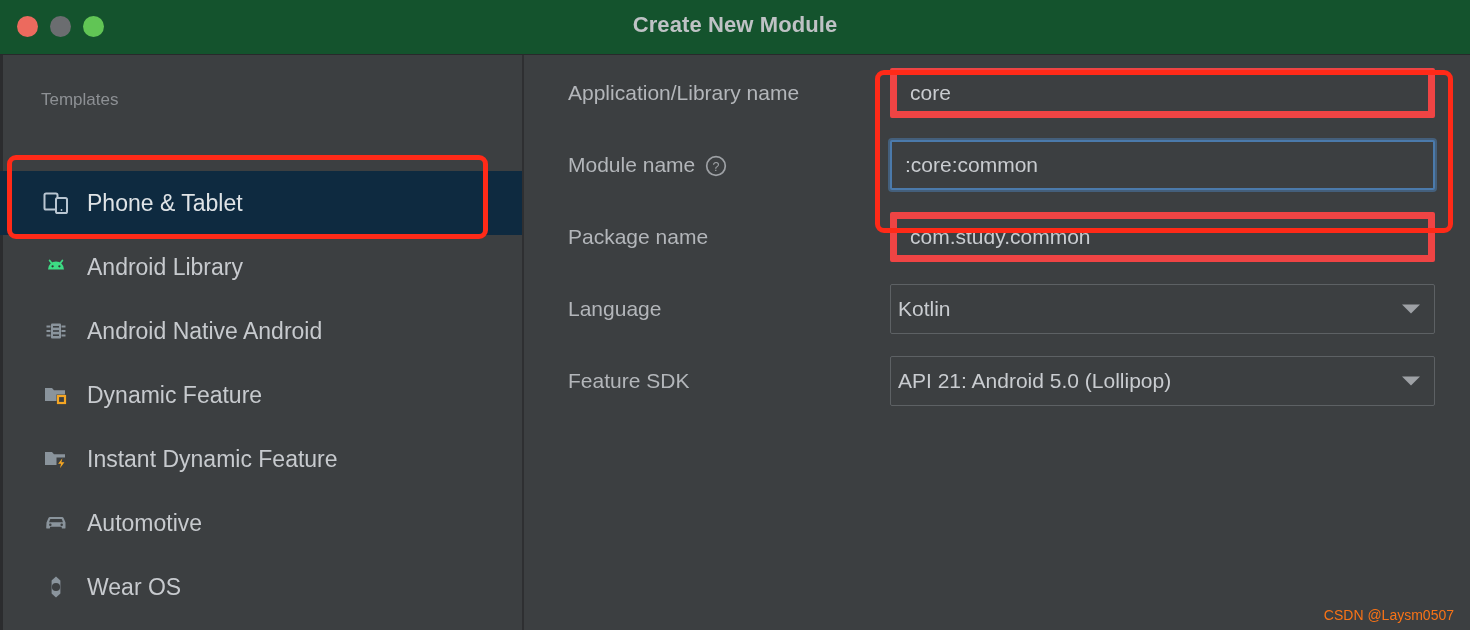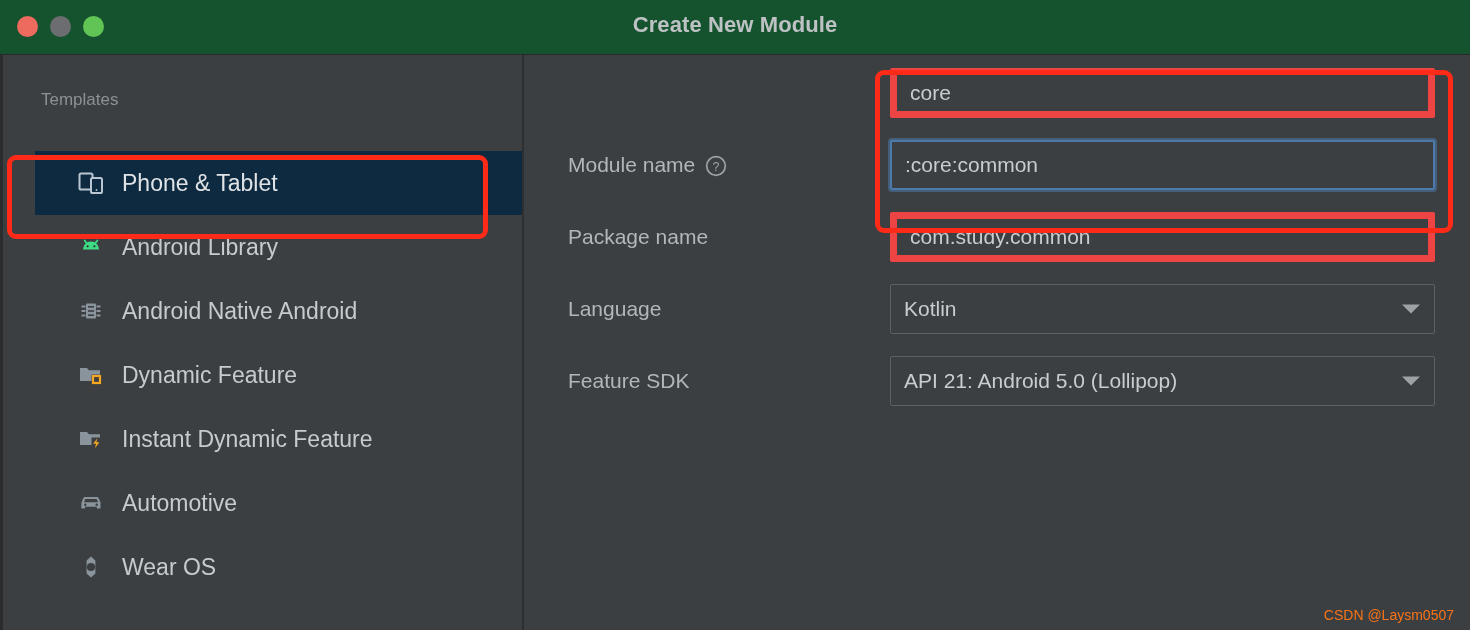--- a/index.html
+++ b/index.html
@@ -87,23 +87,22 @@
   .templates-header {
     position: absolute;
     left: 41px;
     top: 35px;
     font-size: 17px;
     color: #8d9094;
   }
 
   .tpl-list {
     position: absolute;
-    top: 96px; left: 0;
+    top: 116px; left: 0;
     width: 542px;
-    padding-left: 35px;
   }
   .tpl-item {
     position: relative;
     height: 64px;
     display: flex;
     align-items: center;
     padding-left: 42px;
     gap: 17px;
   }
   .tpl-item.selected {
@@ -177,21 +176,21 @@
   }
 
   .combo {
     width: 100%;
     height: 50px;
     background: #3c3f41;
     border: 1px solid #5d6164;
     border-radius: 2px;
     display: flex;
     align-items: center;
-    padding: 0 13px;
+    padding: 0 7px;
     position: relative;
   }
   .combo-value {
     font-size: 21px;
     color: #c9ccd0;
     white-space: nowrap;
   }
   .combo-arrow {
     position: absolute;
     right: 14px;
@@ -354,20 +353,23 @@
           </span>
           <span class="tpl-label">Wear OS</span>
         </div>
 
       </div>
     </div>
 
     <div class="form-panel">
 
       <div class="field-row" style="top:12px;">
+        <div class="field-label">
+          <span>Application/Library name</span>
+        </div>
         <div class="field-control">
           <input class="text-input" type="text" value="core" style="">
         </div>
       </div>
 
       <div class="field-row" style="top:84px;">
         <div class="field-label">
           <span>Module name</span>
           <span class="help-icon">
             <svg width="24" height="24" viewBox="0 0 24 24">

